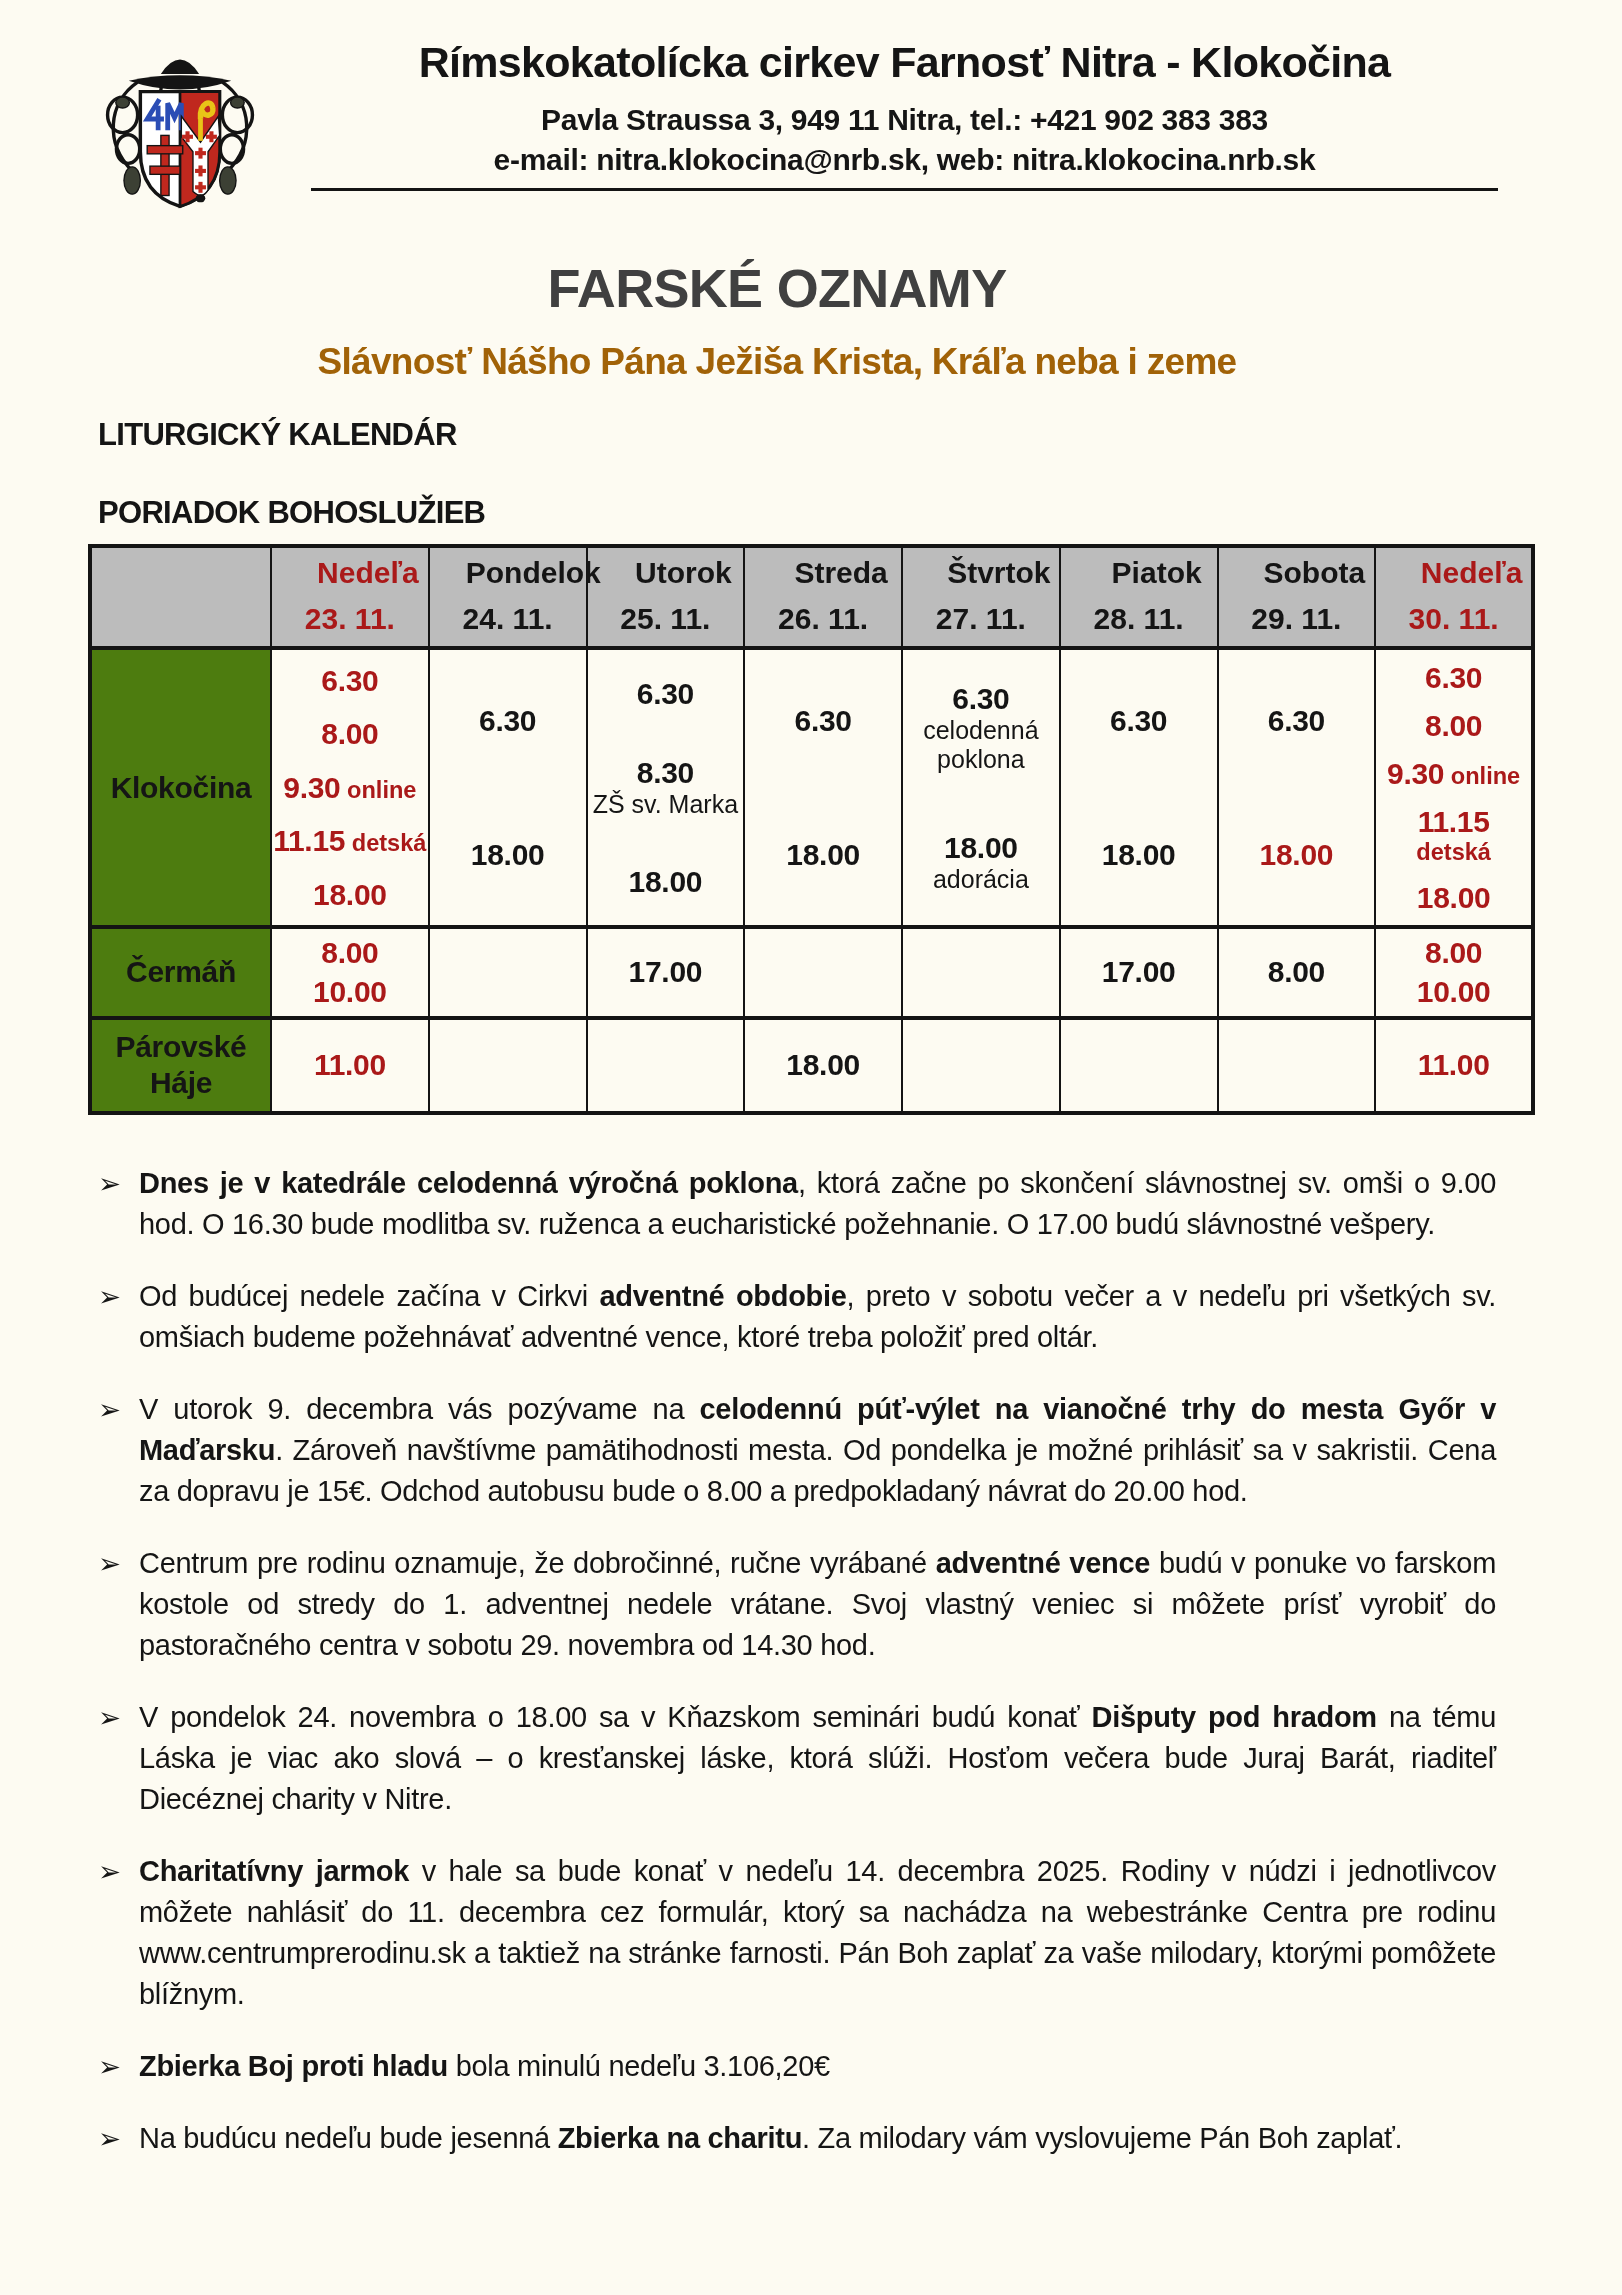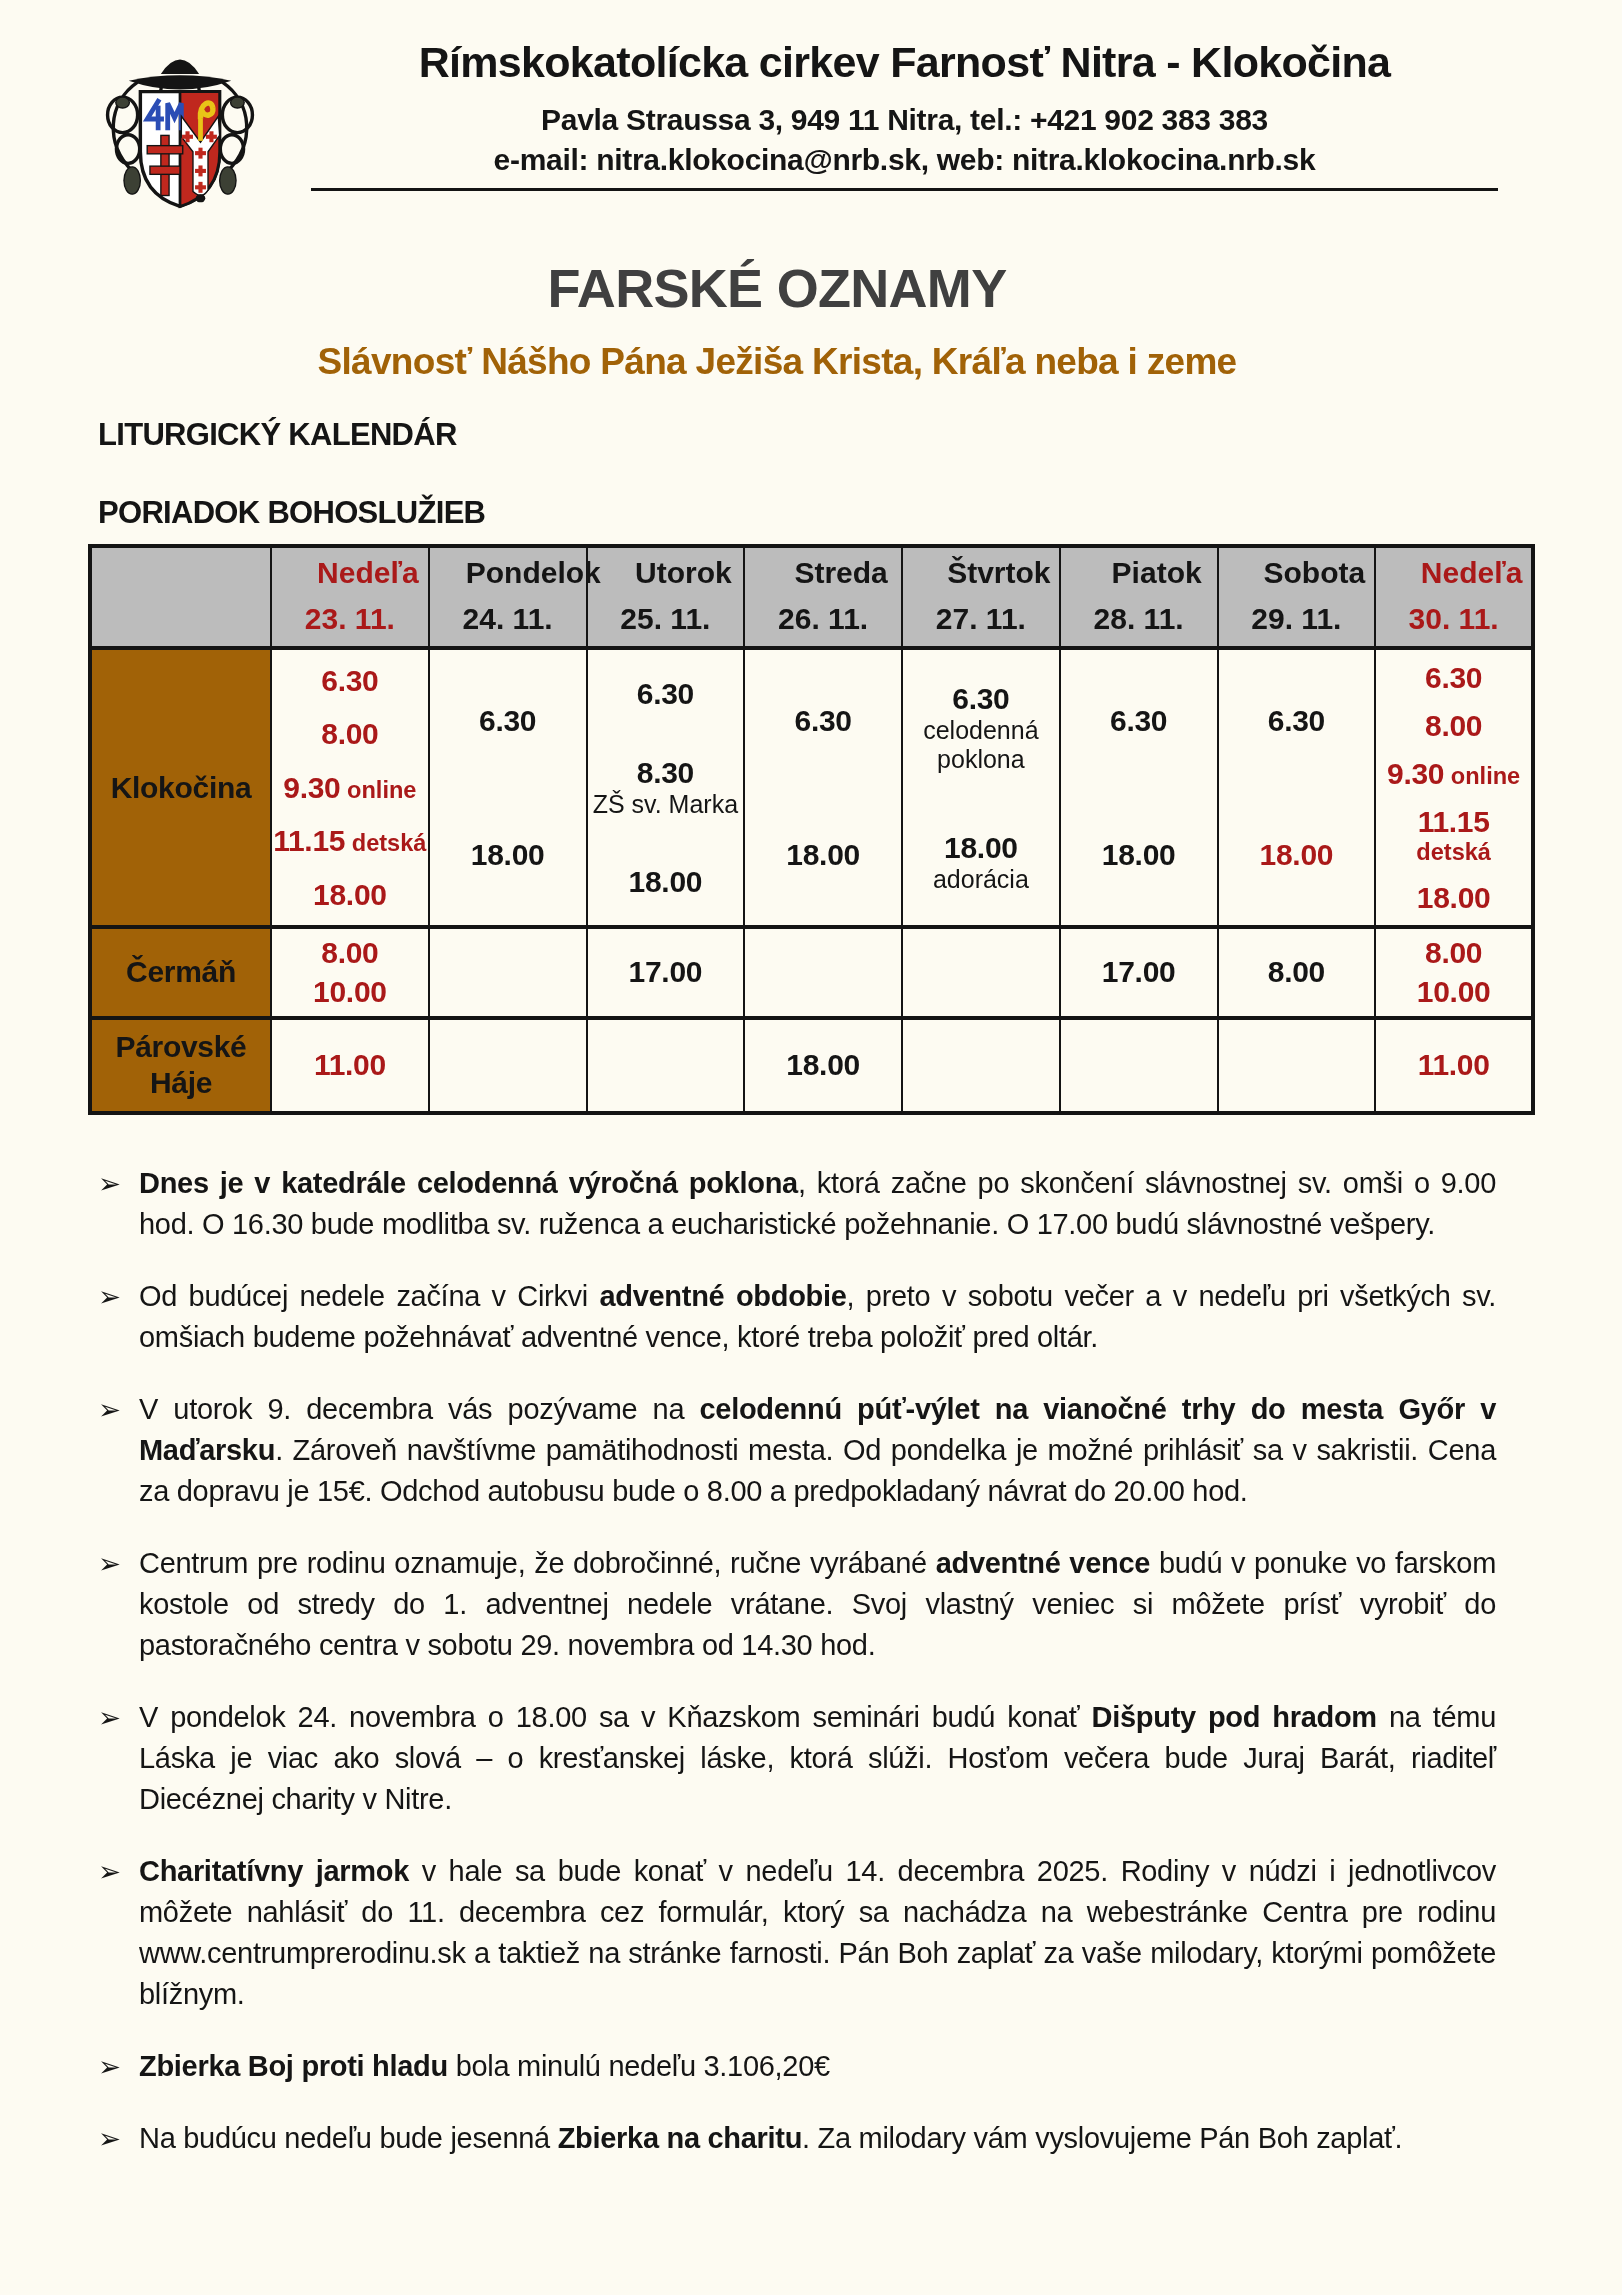--- a/index.html
+++ b/index.html
@@ -42,21 +42,21 @@
   table.mass th,table.mass td{border:2px solid #141414;vertical-align:middle;}
   table.mass thead th{
     background:#bcbcbc;border-bottom:4.6px solid #141414;
     font-weight:bold;font-size:30px;padding:6.5px 0 9.2px 0;
   }
   table.mass thead th:first-child{width:178px;}
   table.mass thead .day{line-height:1.2;padding-left:36px;}
   table.mass thead .date{line-height:1.2;margin-top:10.5px;}
   table.mass tbody tr{border-top:4.6px solid #141414;}
   table.mass tbody th.place{
-    background:#a16207;font-weight:bold;font-size:30px;
+    background:#4d7c0f;font-weight:bold;font-size:30px;
     padding:0 5.2px;letter-spacing:-0.3px;line-height:1.2;
   }
   .cellbox{
     display:flex;flex-direction:column;justify-content:space-around;align-items:center;
     padding:2.6px 0;height:100%;
   }
   .row-0 .cellbox{height:268px;}
   .row-1 .cellbox{height:79px;}
   .row-2 .cellbox{height:84px;}
   .entry{text-align:center;}

